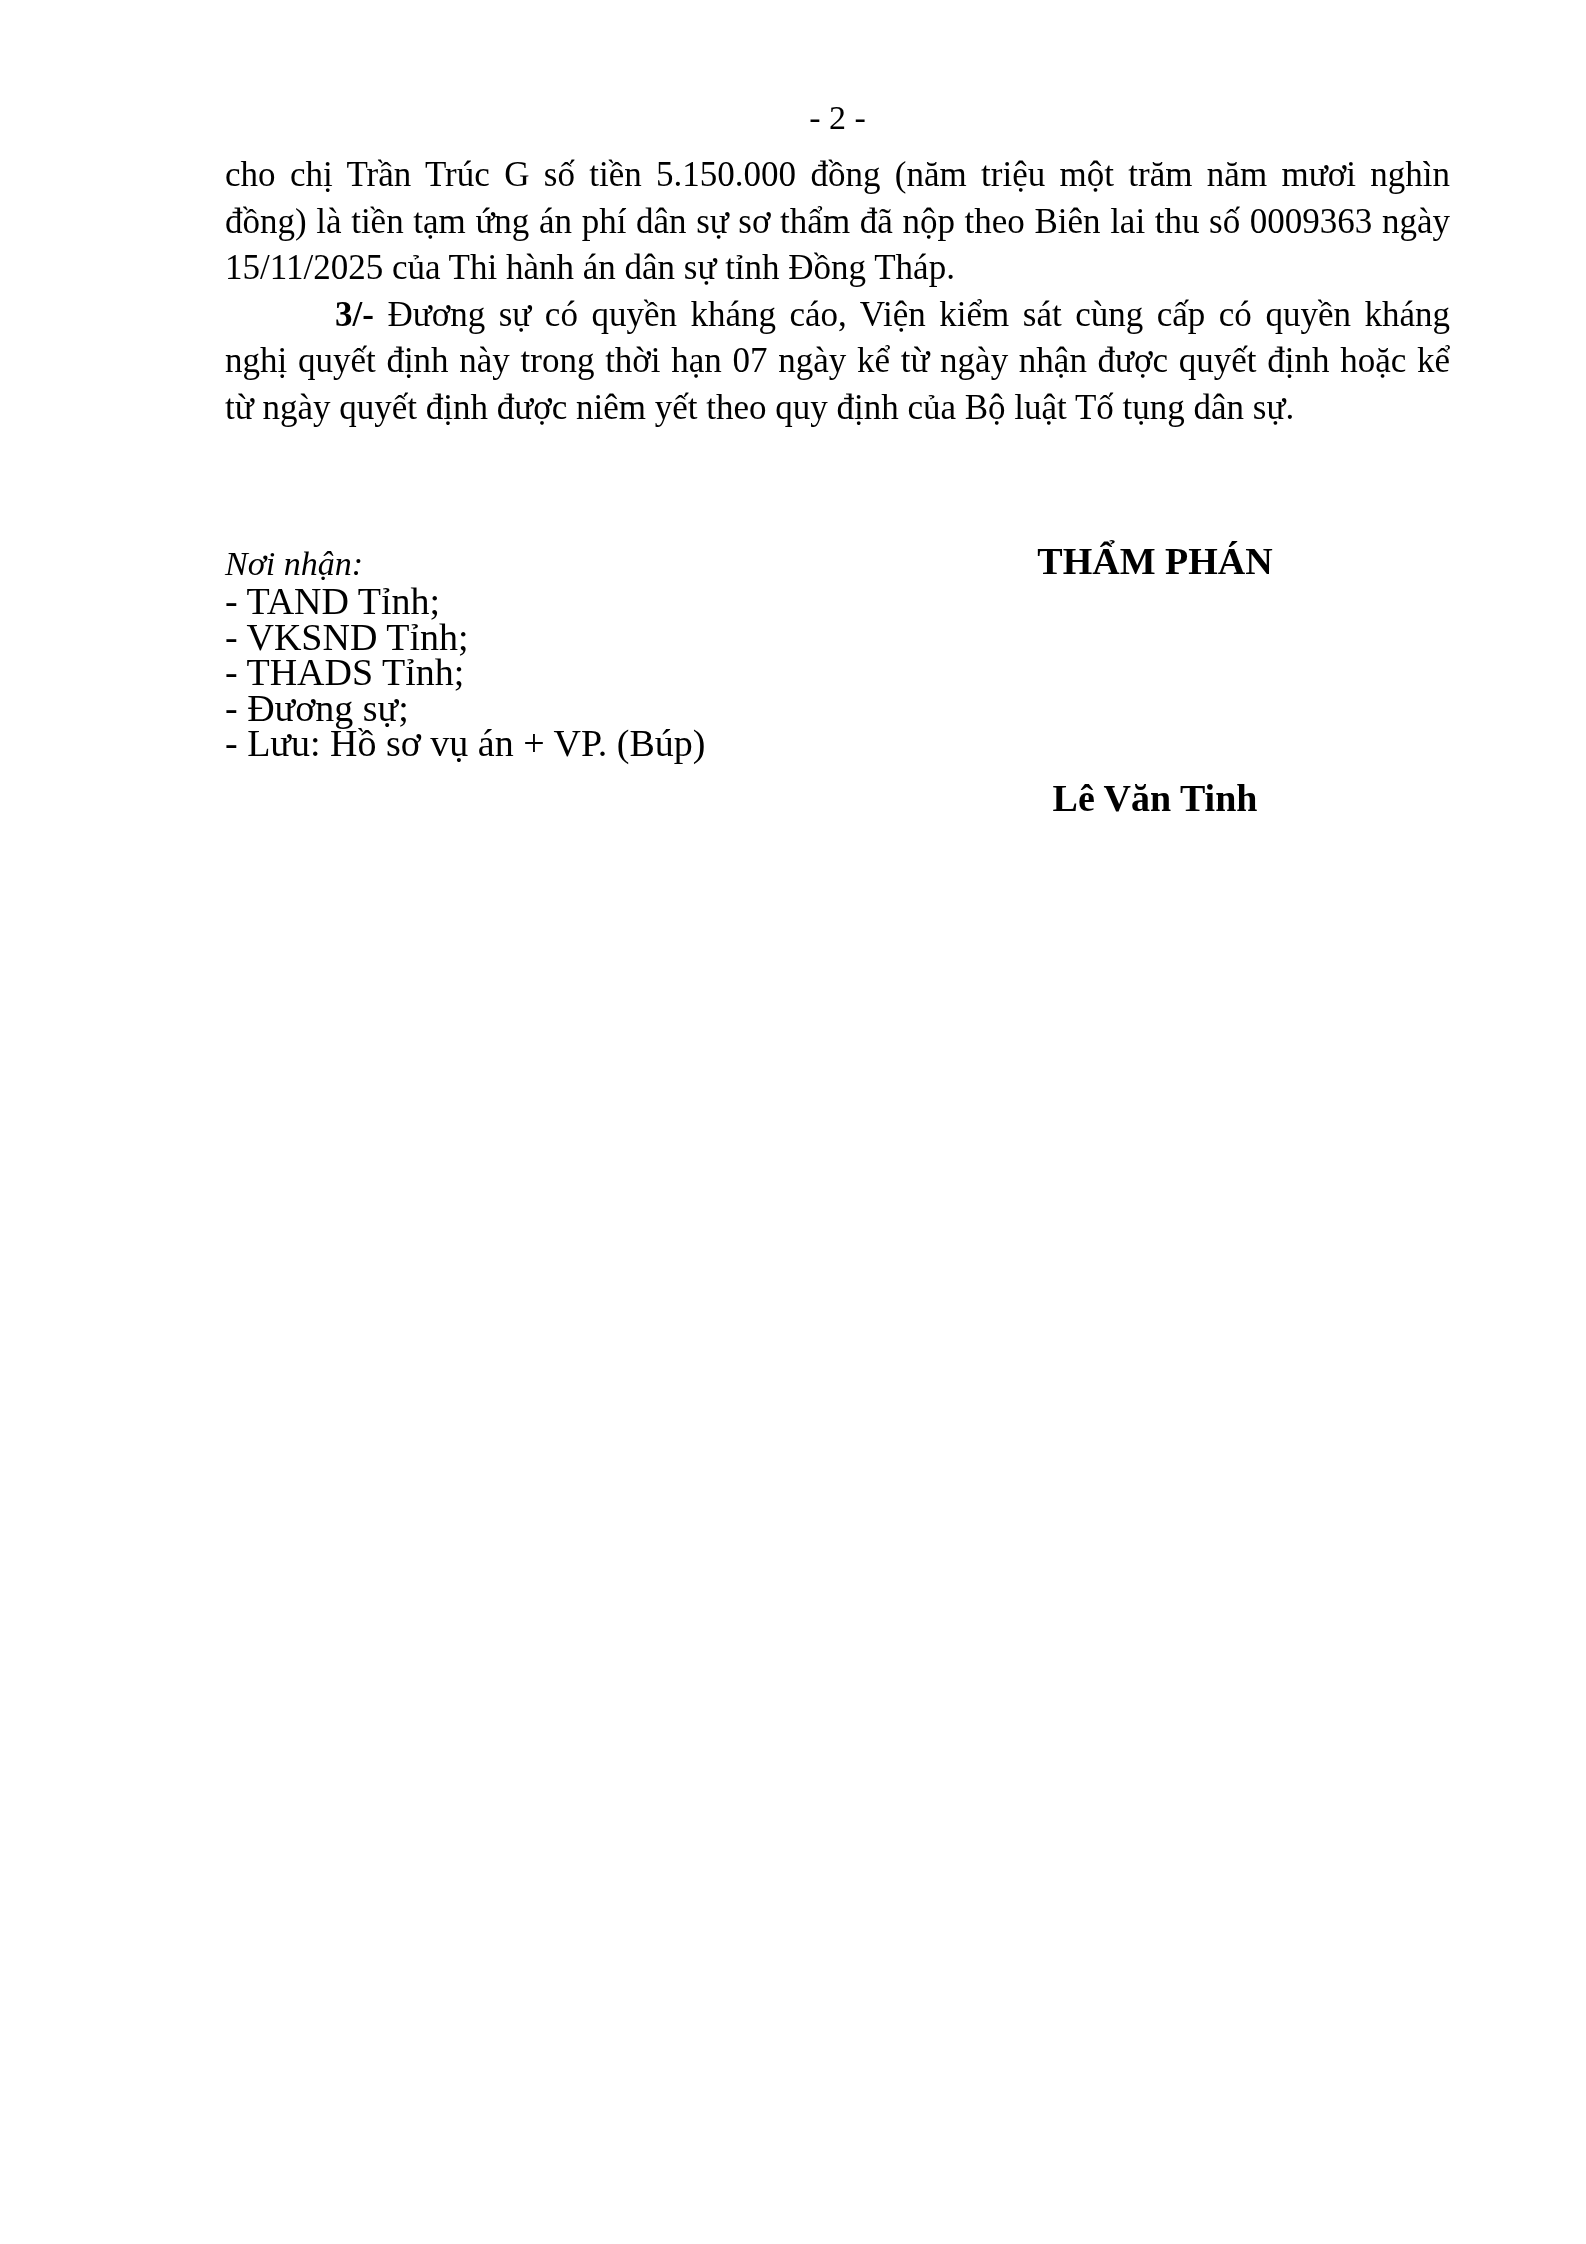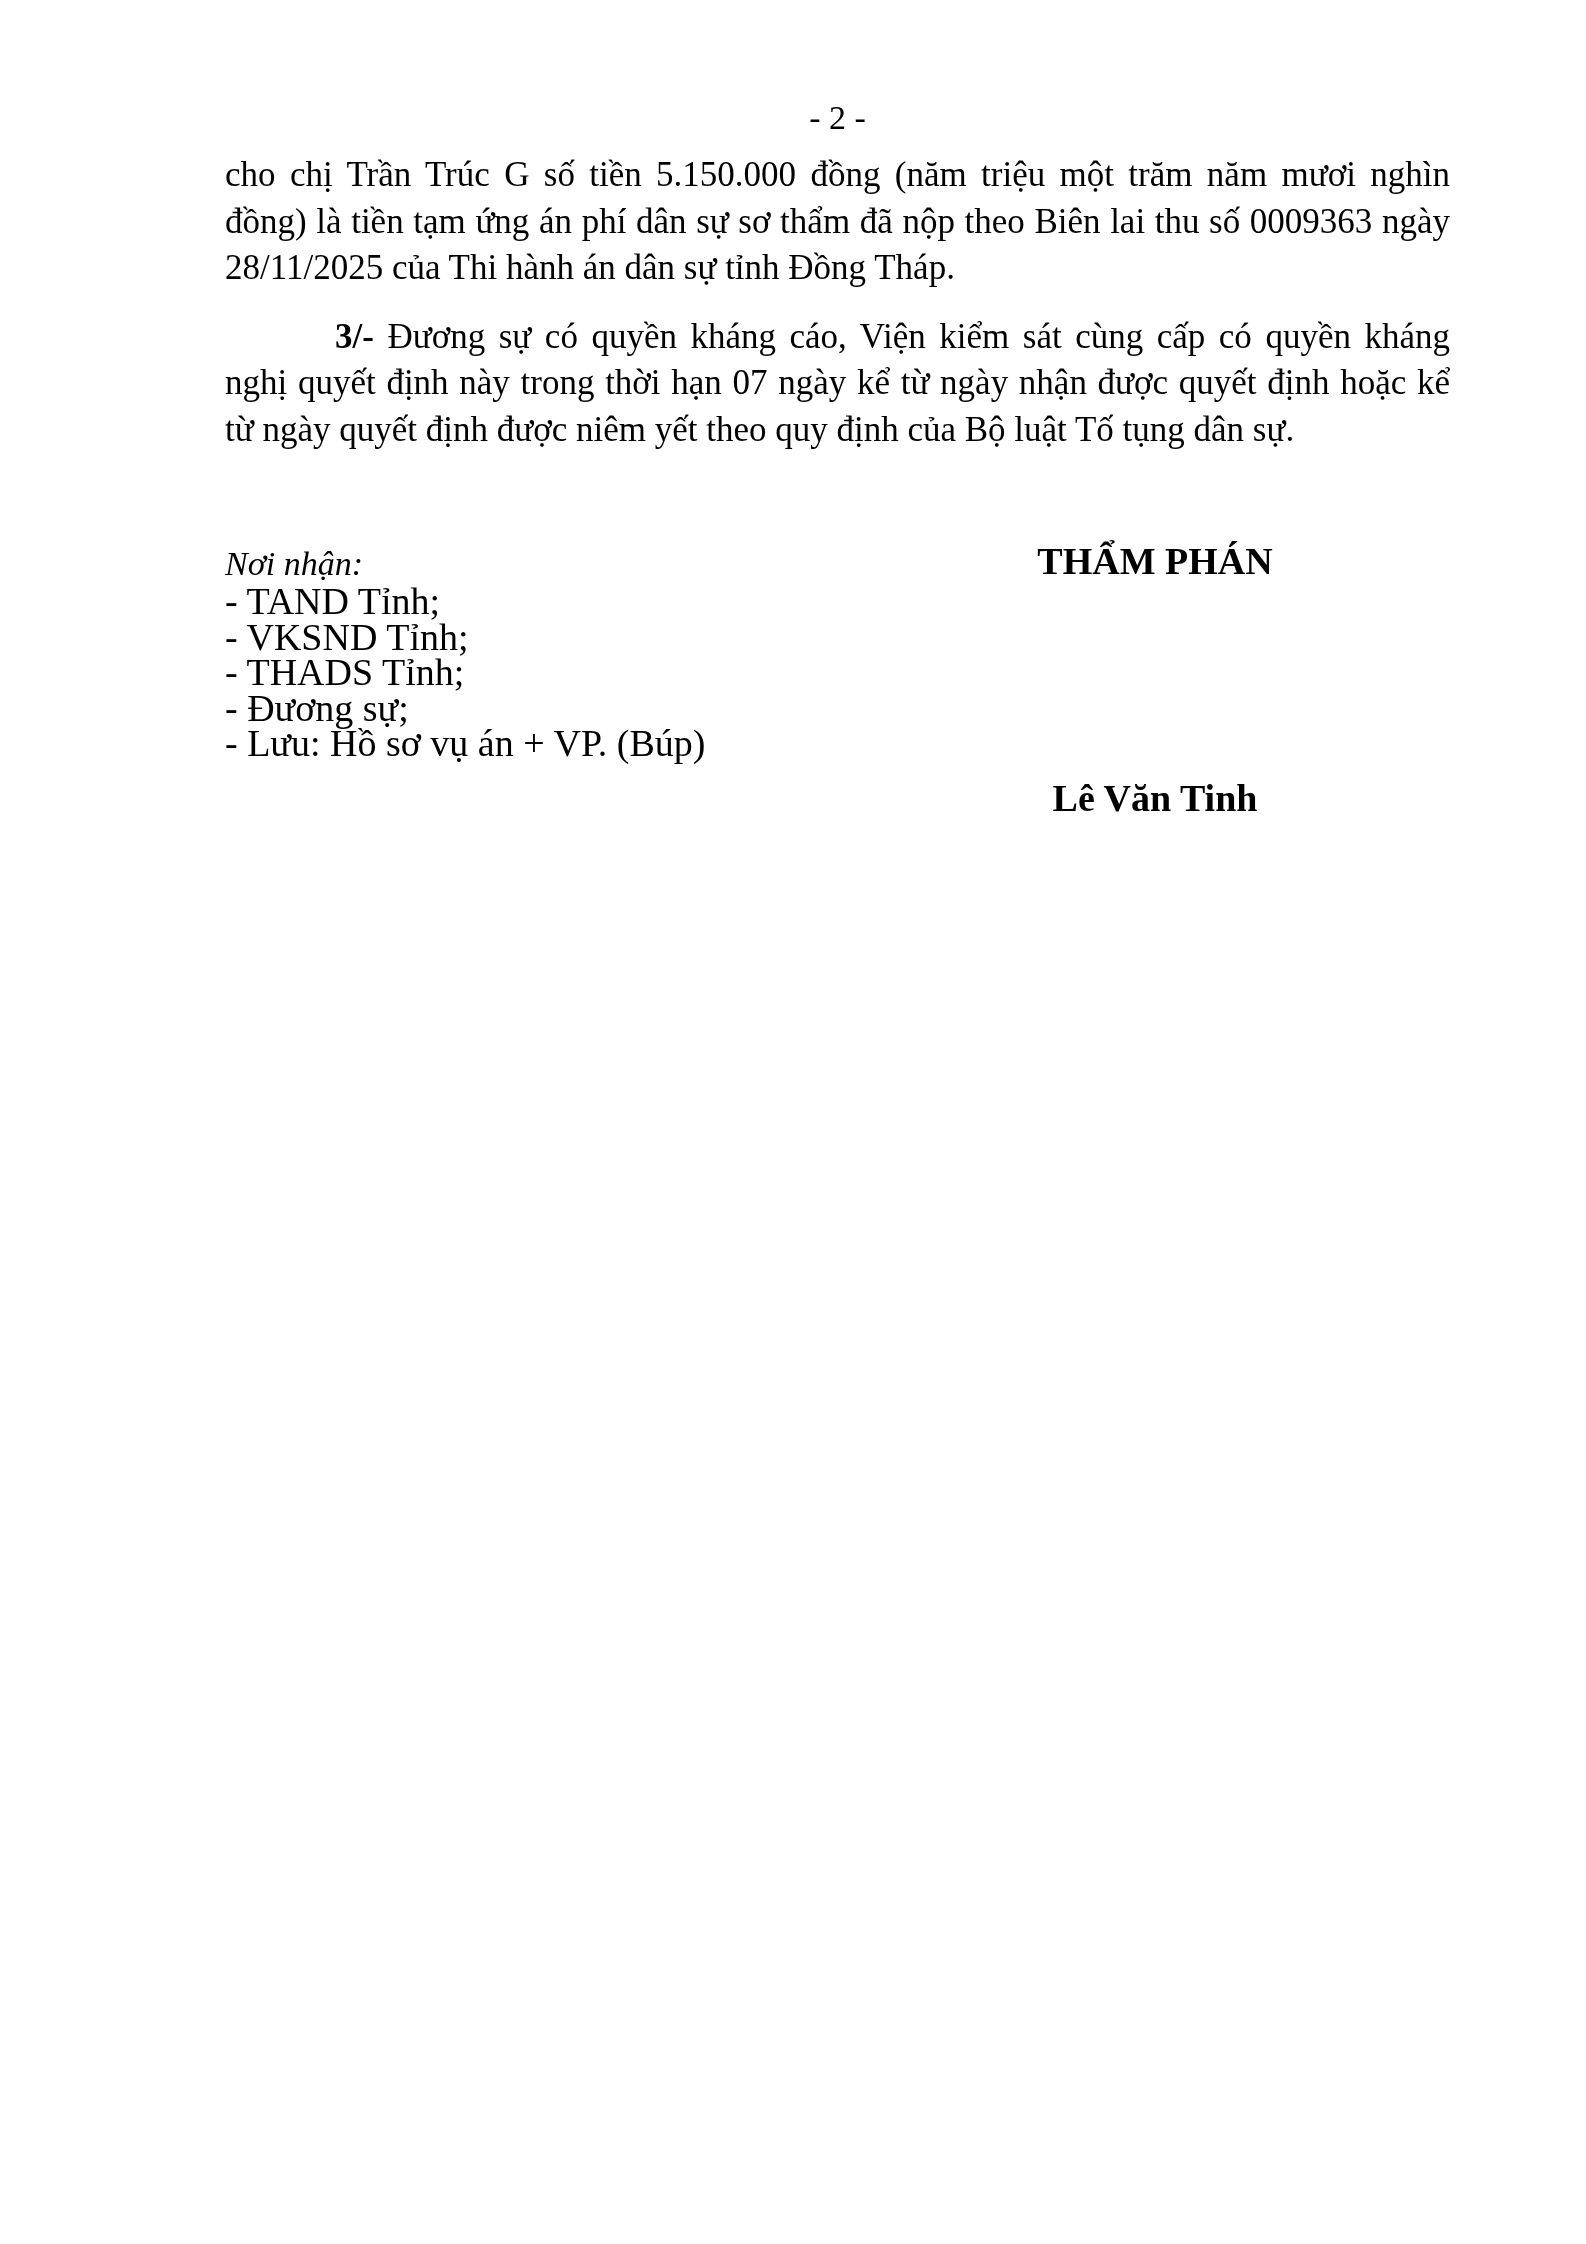--- a/index.html
+++ b/index.html
@@ -28,21 +28,20 @@
     left: 225px;
     width: 1225px;
   }
   .para {
     font-size: 35px;
     line-height: 46.5px;
     text-align: justify;
     text-justify: inter-word;
   }
   .para-2 {
-    margin-top: 22px;
     text-indent: 110px;
   }
   .para-num { font-weight: bold; }
   .recipients {
     position: absolute;
     top: 544px;
     left: 225px;
     width: 480px;
   }
   .recipients-heading {
@@ -80,21 +79,21 @@
   }
 </style>
 </head>
 <body>
 
 <div class="page">
 
   <div class="page-number">- 2 -</div>
 
   <div class="body-text">
-    <p class="para para-1">cho chị Trần Trúc G số tiền 5.150.000 đồng (năm triệu một trăm năm mươi nghìn đồng) là tiền tạm ứng án phí dân sự sơ thẩm đã nộp theo Biên lai thu số 0009363 ngày 28/11/2025 của Thi hành án dân sự tỉnh Đồng Tháp.</p>
+    <p class="para para-1">cho chị Trần Trúc G số tiền 5.150.000 đồng (năm triệu một trăm năm mươi nghìn đồng) là tiền tạm ứng án phí dân sự sơ thẩm đã nộp theo Biên lai thu số 0009363 ngày 15/11/2025 của Thi hành án dân sự tỉnh Đồng Tháp.</p>
     <p class="para para-2"><span class="para-num">3/-</span> <span>Đương sự có quyền kháng cáo, Viện kiểm sát cùng cấp có quyền kháng nghị quyết định này trong thời hạn 07 ngày kể từ ngày nhận được quyết định hoặc kể từ ngày quyết định được niêm yết theo quy định của Bộ luật Tố tụng dân sự.</span></p>
   </div>
 
   <div class="recipients">
     <div class="recipients-heading">Nơi nhận:</div>
     <div class="recipient-item">- TAND Tỉnh;</div>
     <div class="recipient-item">- VKSND Tỉnh;</div>
     <div class="recipient-item">- THADS Tỉnh;</div>
     <div class="recipient-item">- Đương sự;</div>
     <div class="recipient-item">- Lưu: Hồ sơ vụ án + VP. (Búp)</div>

